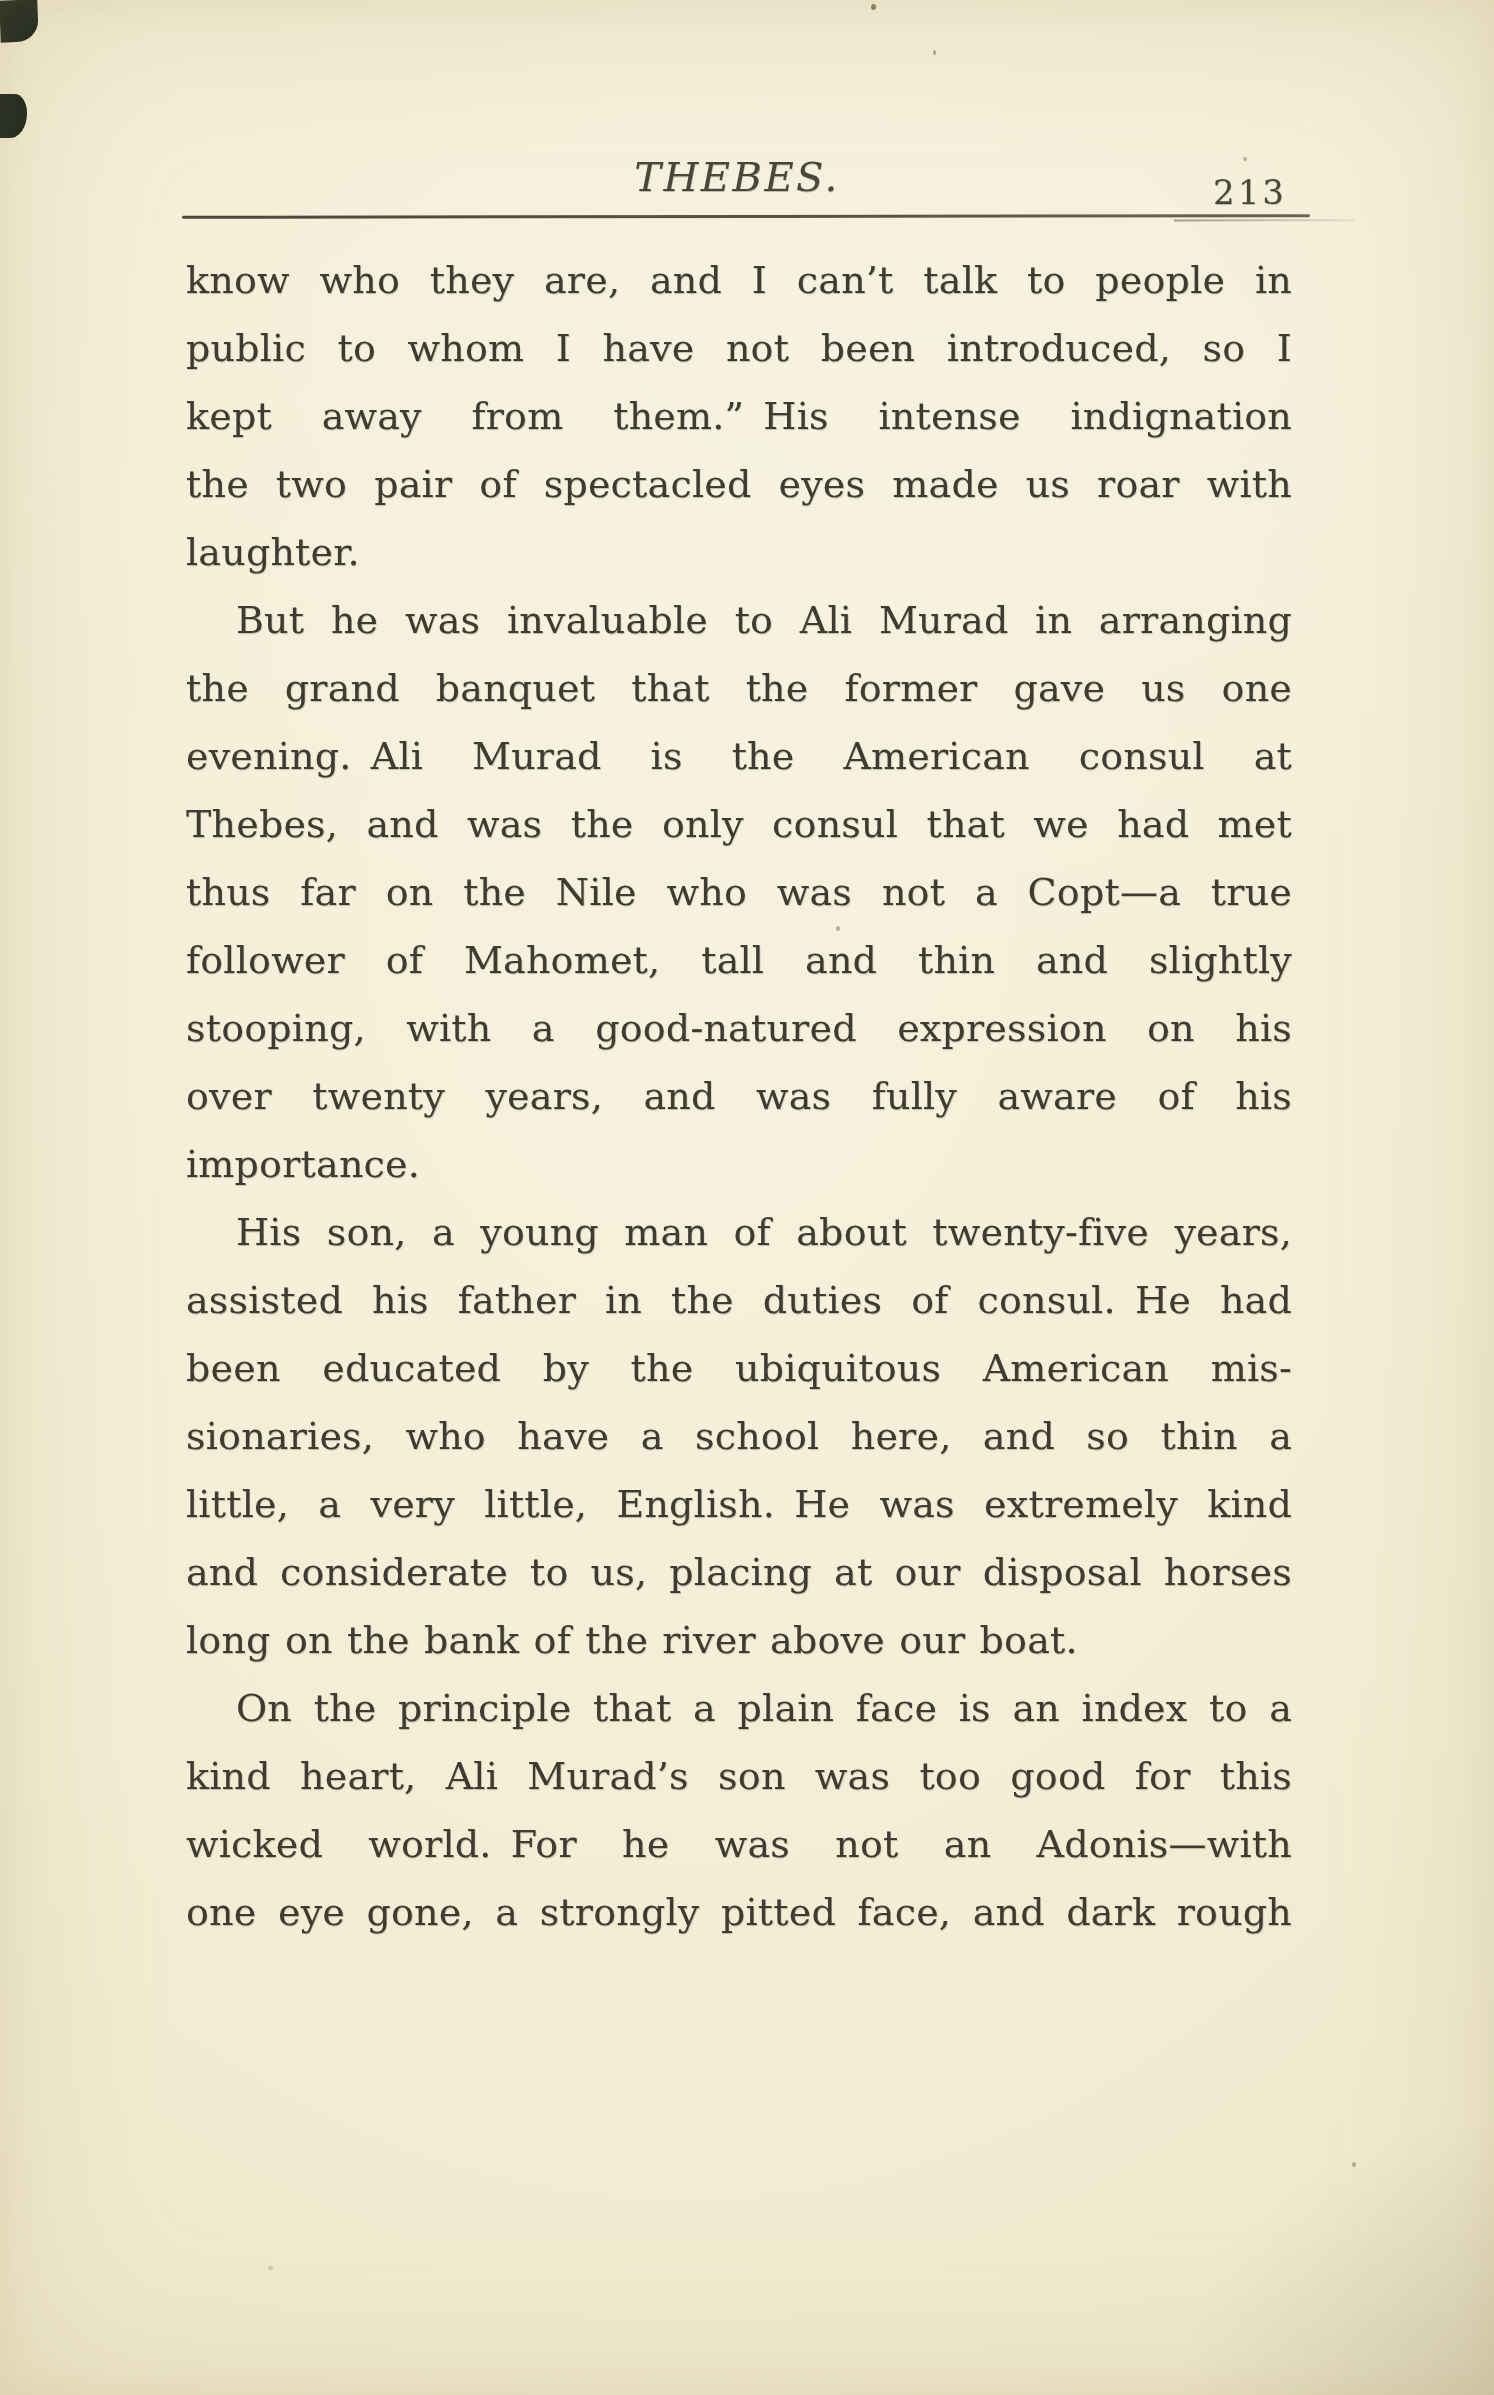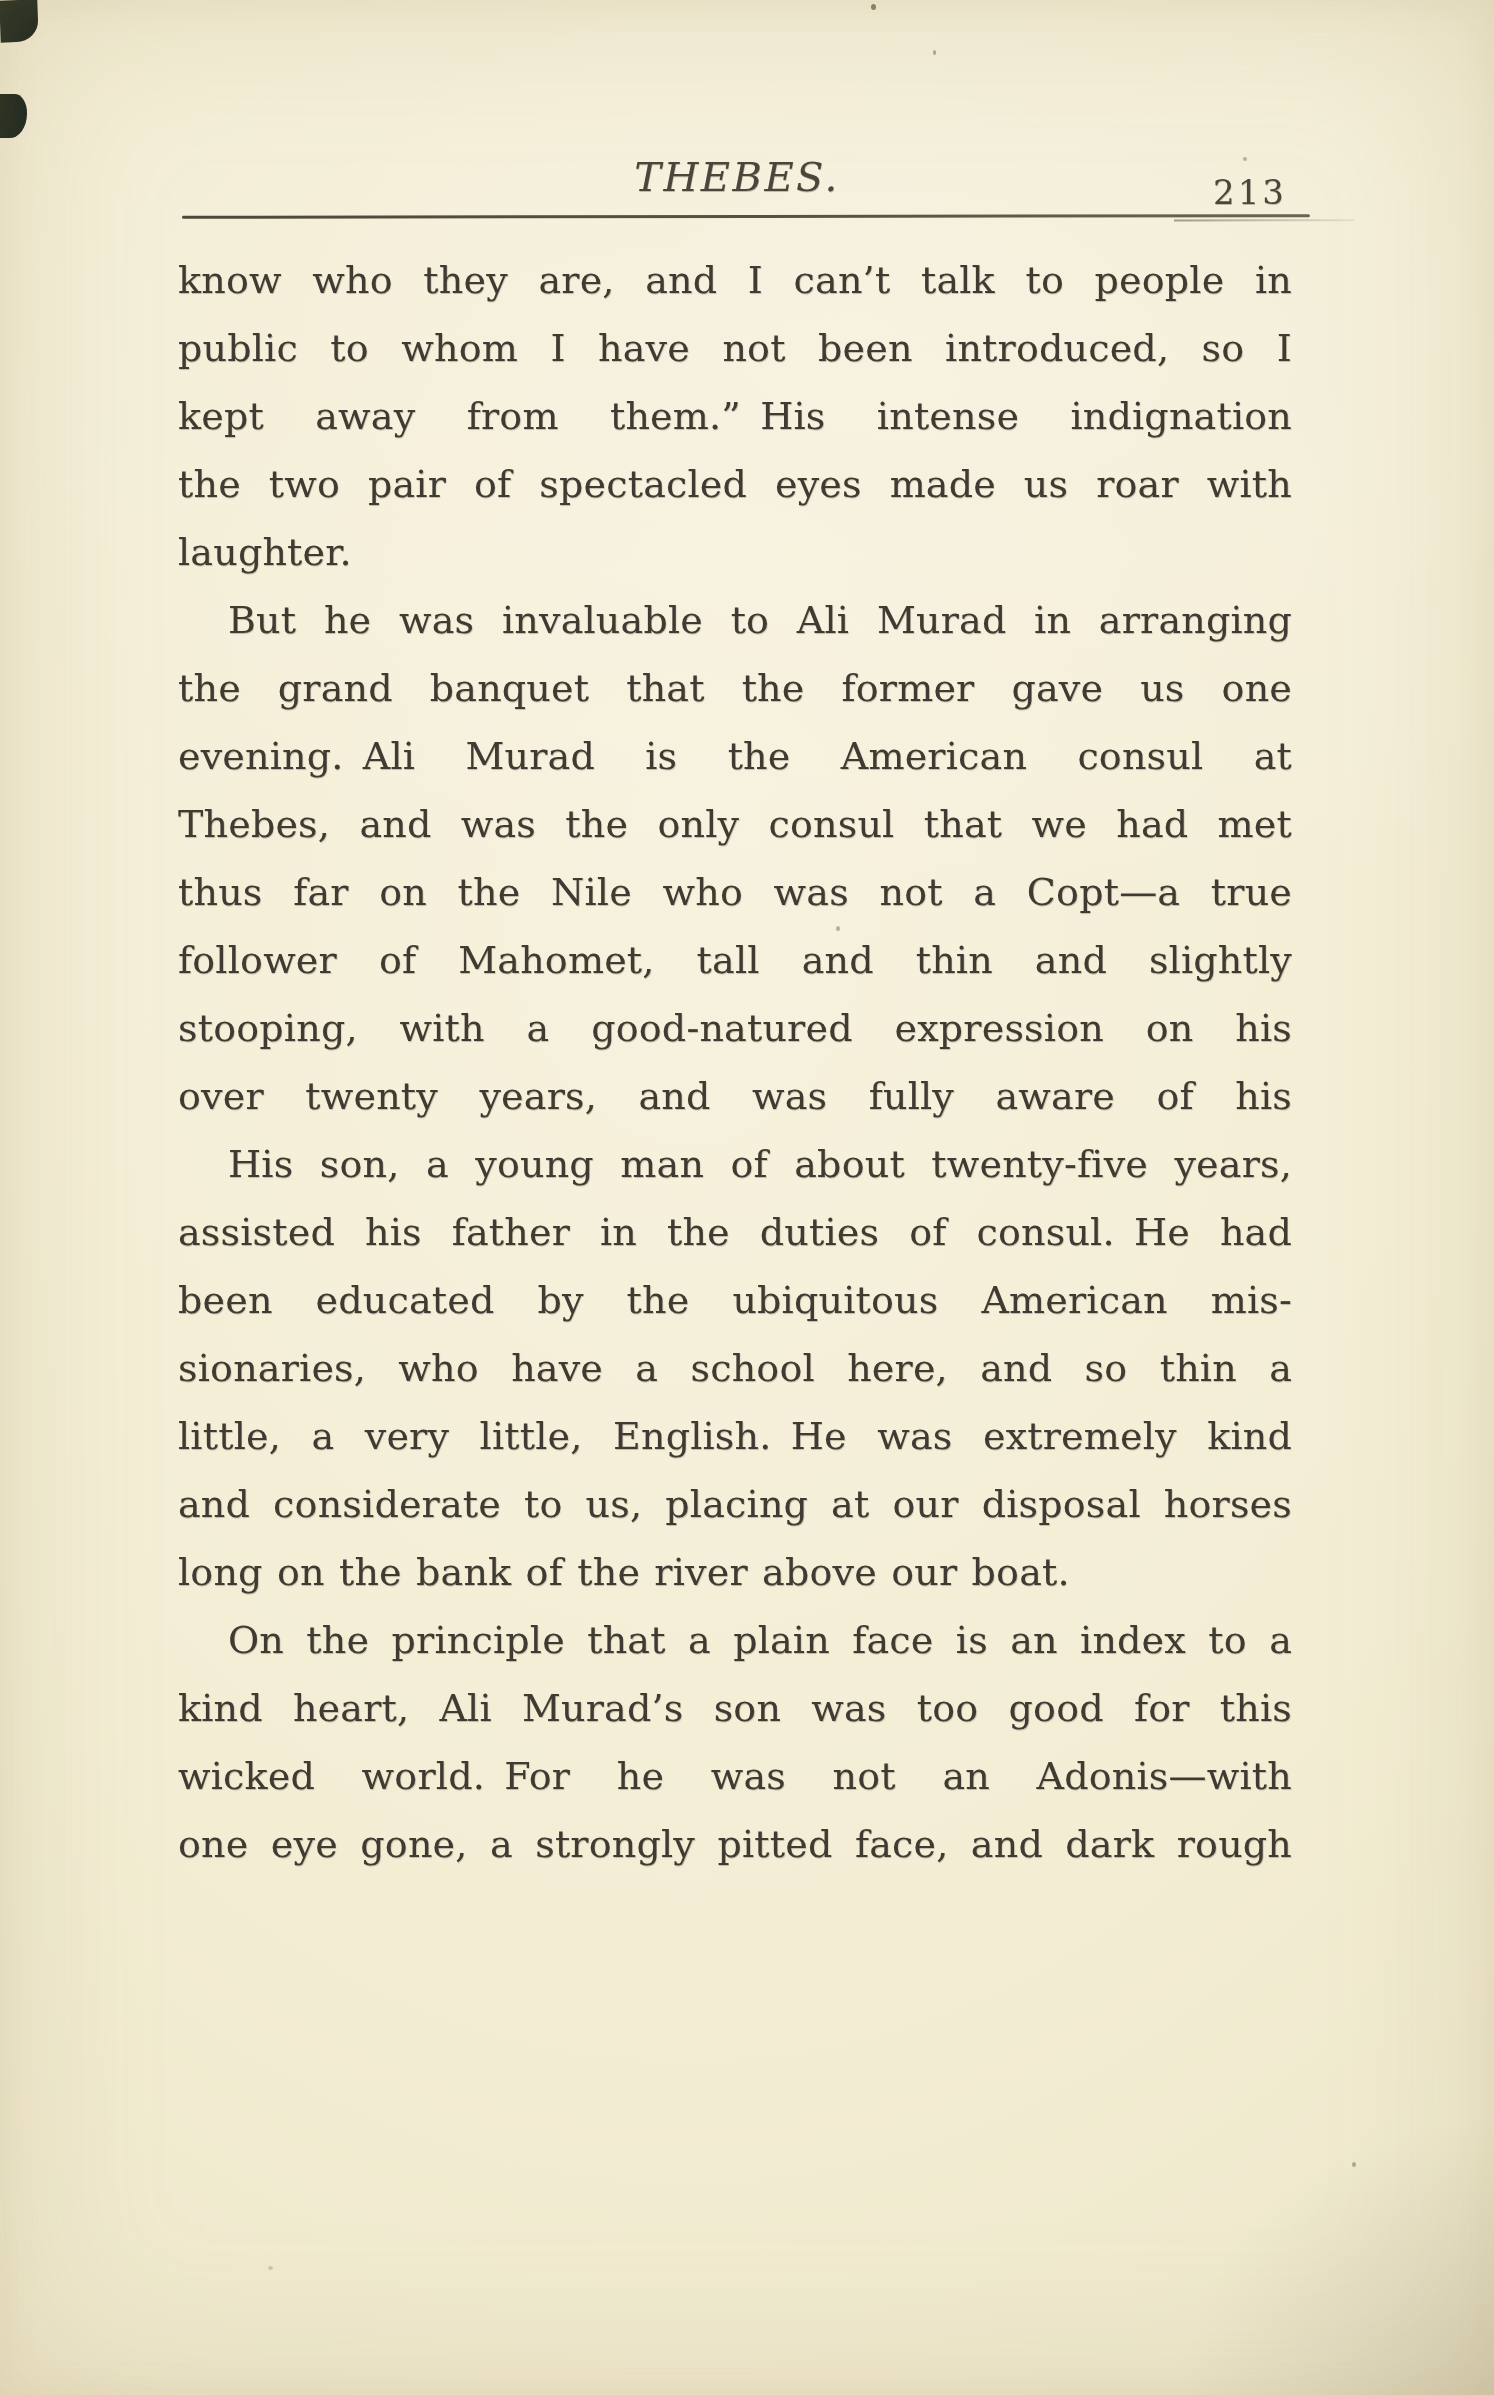--- a/index.html
+++ b/index.html
@@ -82,20 +82,21 @@
 
   .body-text{
     position:absolute;left:178px;top:246px;width:1114px;
     color:var(--ink);font-size:38px;
   }
   .line{
     height:68px;line-height:68px;overflow:hidden;
     text-align:justify;text-align-last:justify;
     letter-spacing:0.2px;word-spacing:2px;
     text-shadow:0.6px 0.8px 0.7px rgba(62,57,46,0.28);
+    margin-left:8px;
   }
   .line.indent{text-indent:50px;}
   .line.par-end{text-align-last:left;}
 </style>
 </head>
 <body>
 
 <div class="page">
 
   <div class="corner-mark m1"></div>
@@ -126,20 +127,21 @@
       <div class="line">the two pair of spectacled eyes made us roar with</div>
       <div class="line par-end">laughter.</div>
       <div class="line indent">But he was invaluable to Ali Murad in arranging</div>
       <div class="line">the grand banquet that the former gave us one</div>
       <div class="line">evening. Ali Murad is the American consul at</div>
       <div class="line">Thebes, and was the only consul that we had met</div>
       <div class="line">thus far on the Nile who was not a Copt—a true</div>
       <div class="line">follower of Mahomet, tall and thin and slightly</div>
       <div class="line">stooping, with a good-natured expression on his</div>
       <div class="line">over twenty years, and was fully aware of his</div>
+      <div class="line par-end">importance.</div>
       <div class="line indent">His son, a young man of about twenty-five years,</div>
       <div class="line">assisted his father in the duties of consul. He had</div>
       <div class="line">been educated by the ubiquitous American mis-</div>
       <div class="line">sionaries, who have a school here, and so thin a</div>
       <div class="line">little, a very little, English. He was extremely kind</div>
       <div class="line">and considerate to us, placing at our disposal horses</div>
       <div class="line par-end">long on the bank of the river above our boat.</div>
       <div class="line indent">On the principle that a plain face is an index to a</div>
       <div class="line">kind heart, Ali Murad’s son was too good for this</div>
       <div class="line">wicked world. For he was not an Adonis—with</div>

